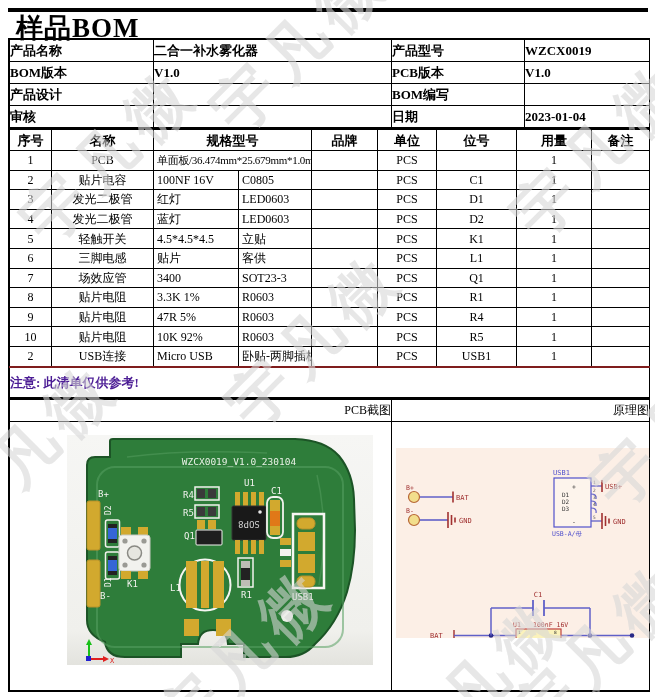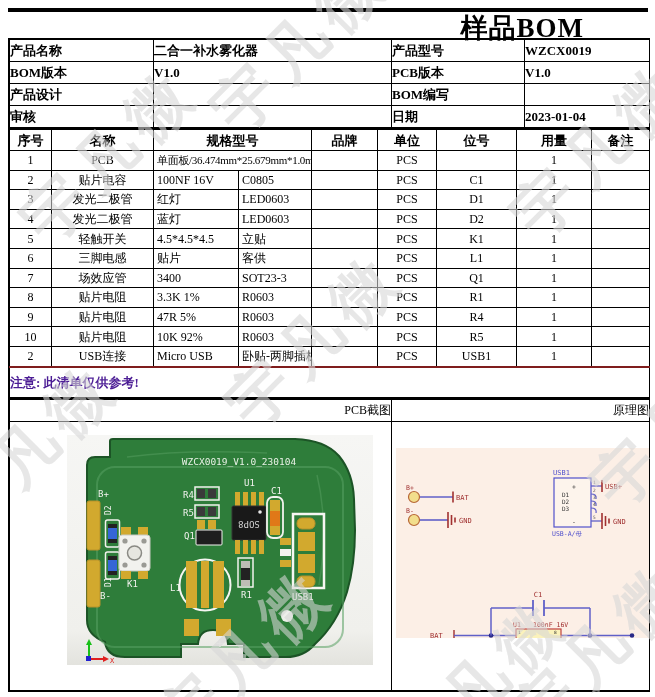--- a/index.html
+++ b/index.html
@@ -1,20 +1,20 @@
 <!DOCTYPE html>
 <html><head>
 <meta charset="utf-8">
 <style>
   html,body{margin:0;padding:0;background:#fff;}
   .page{position:relative;width:655px;height:697px;background:#ffffff;overflow:hidden;
         font-family:"Liberation Serif","DejaVu Serif",serif;color:#000;}
   .toprule{position:absolute;left:8px;top:8px;width:640px;height:4px;background:#000;}
-  .title{position:absolute;left:0;top:10px;width:584px;text-align:right;
-         font-size:27px;font-weight:bold;letter-spacing:1px;}
+  .title{position:absolute;left:0;top:10px;width:584px;text-align:left;
+         font-size:27px;font-weight:bold;letter-spacing:1px;padding-left:16px;}
   .doc{position:absolute;left:8px;top:38px;width:640px;border:1.5px solid #000;background:transparent;}
   table{border-collapse:collapse;table-layout:fixed;width:640px;}
   td{border:1px solid #000;overflow:hidden;white-space:nowrap;padding:0;}
   
   .info td{height:21px;font-size:13px;font-weight:bold;text-align:left;vertical-align:middle;}
   
   .parts{border-top:2px solid #000;}
   .parts tr.head td{height:20px;font-size:13px;font-weight:bold;text-align:center;border-top:2px solid #000;margin-left:48px;}
   .parts td{height:18.6px;font-size:12px;text-align:center;vertical-align:middle;line-height:1;}
   .parts td.lft{text-align:left;padding-left:3px;}

